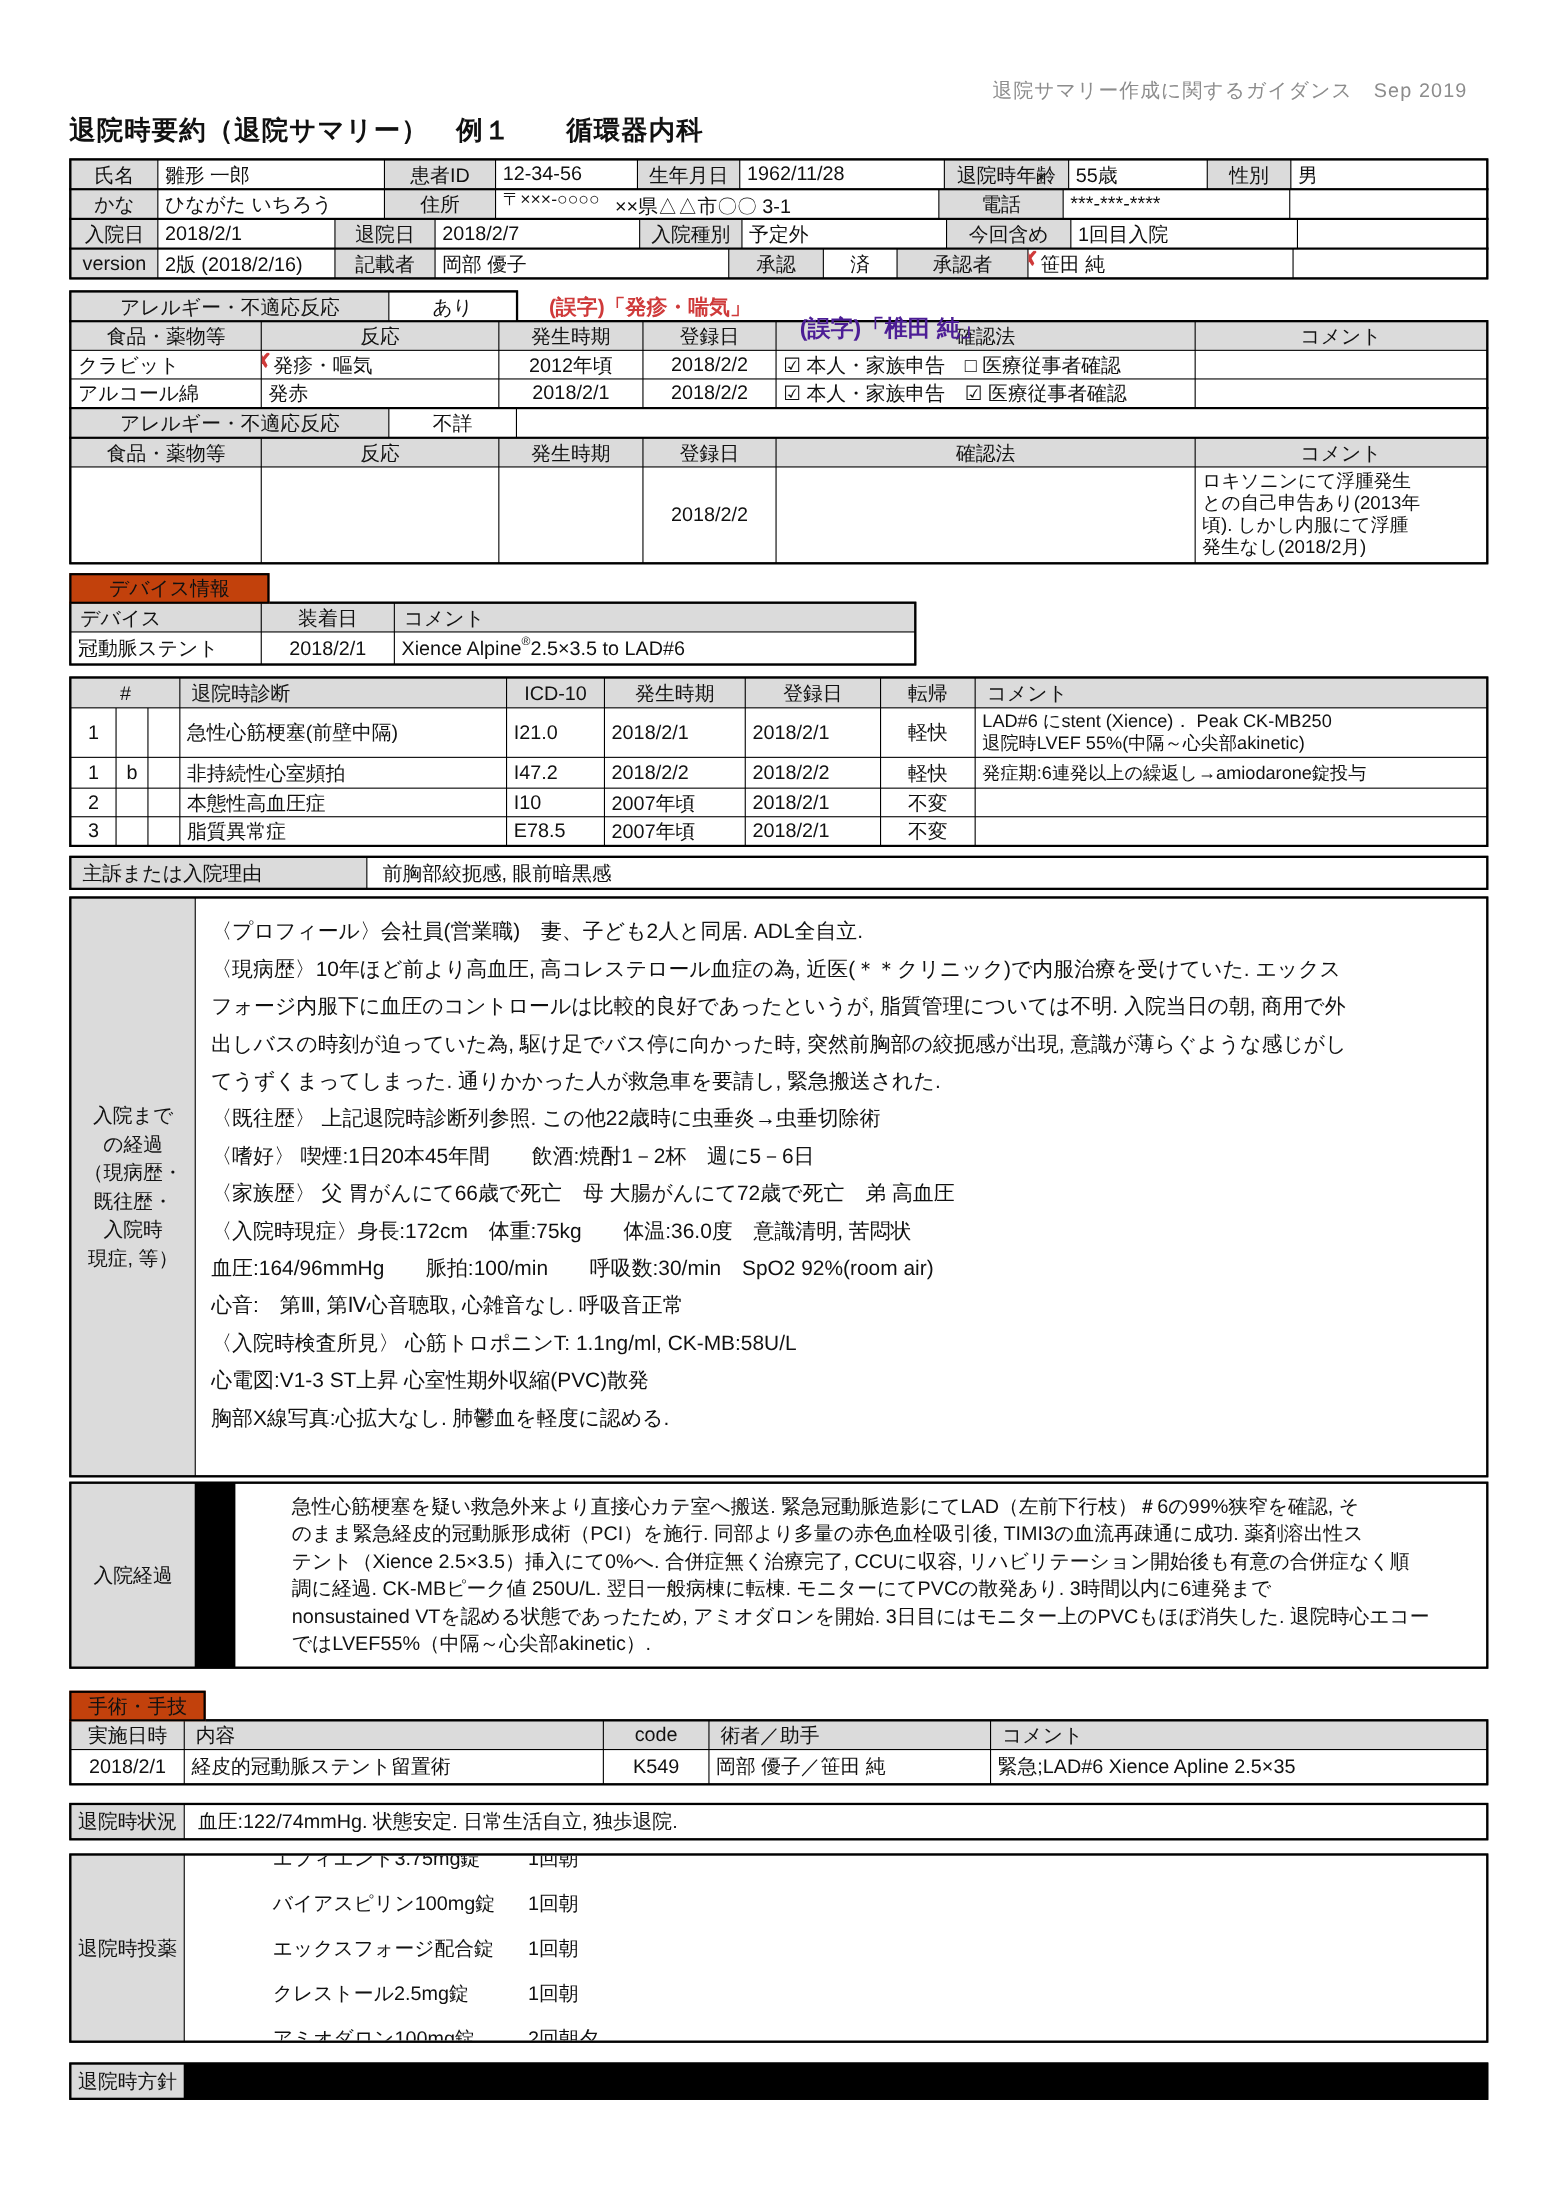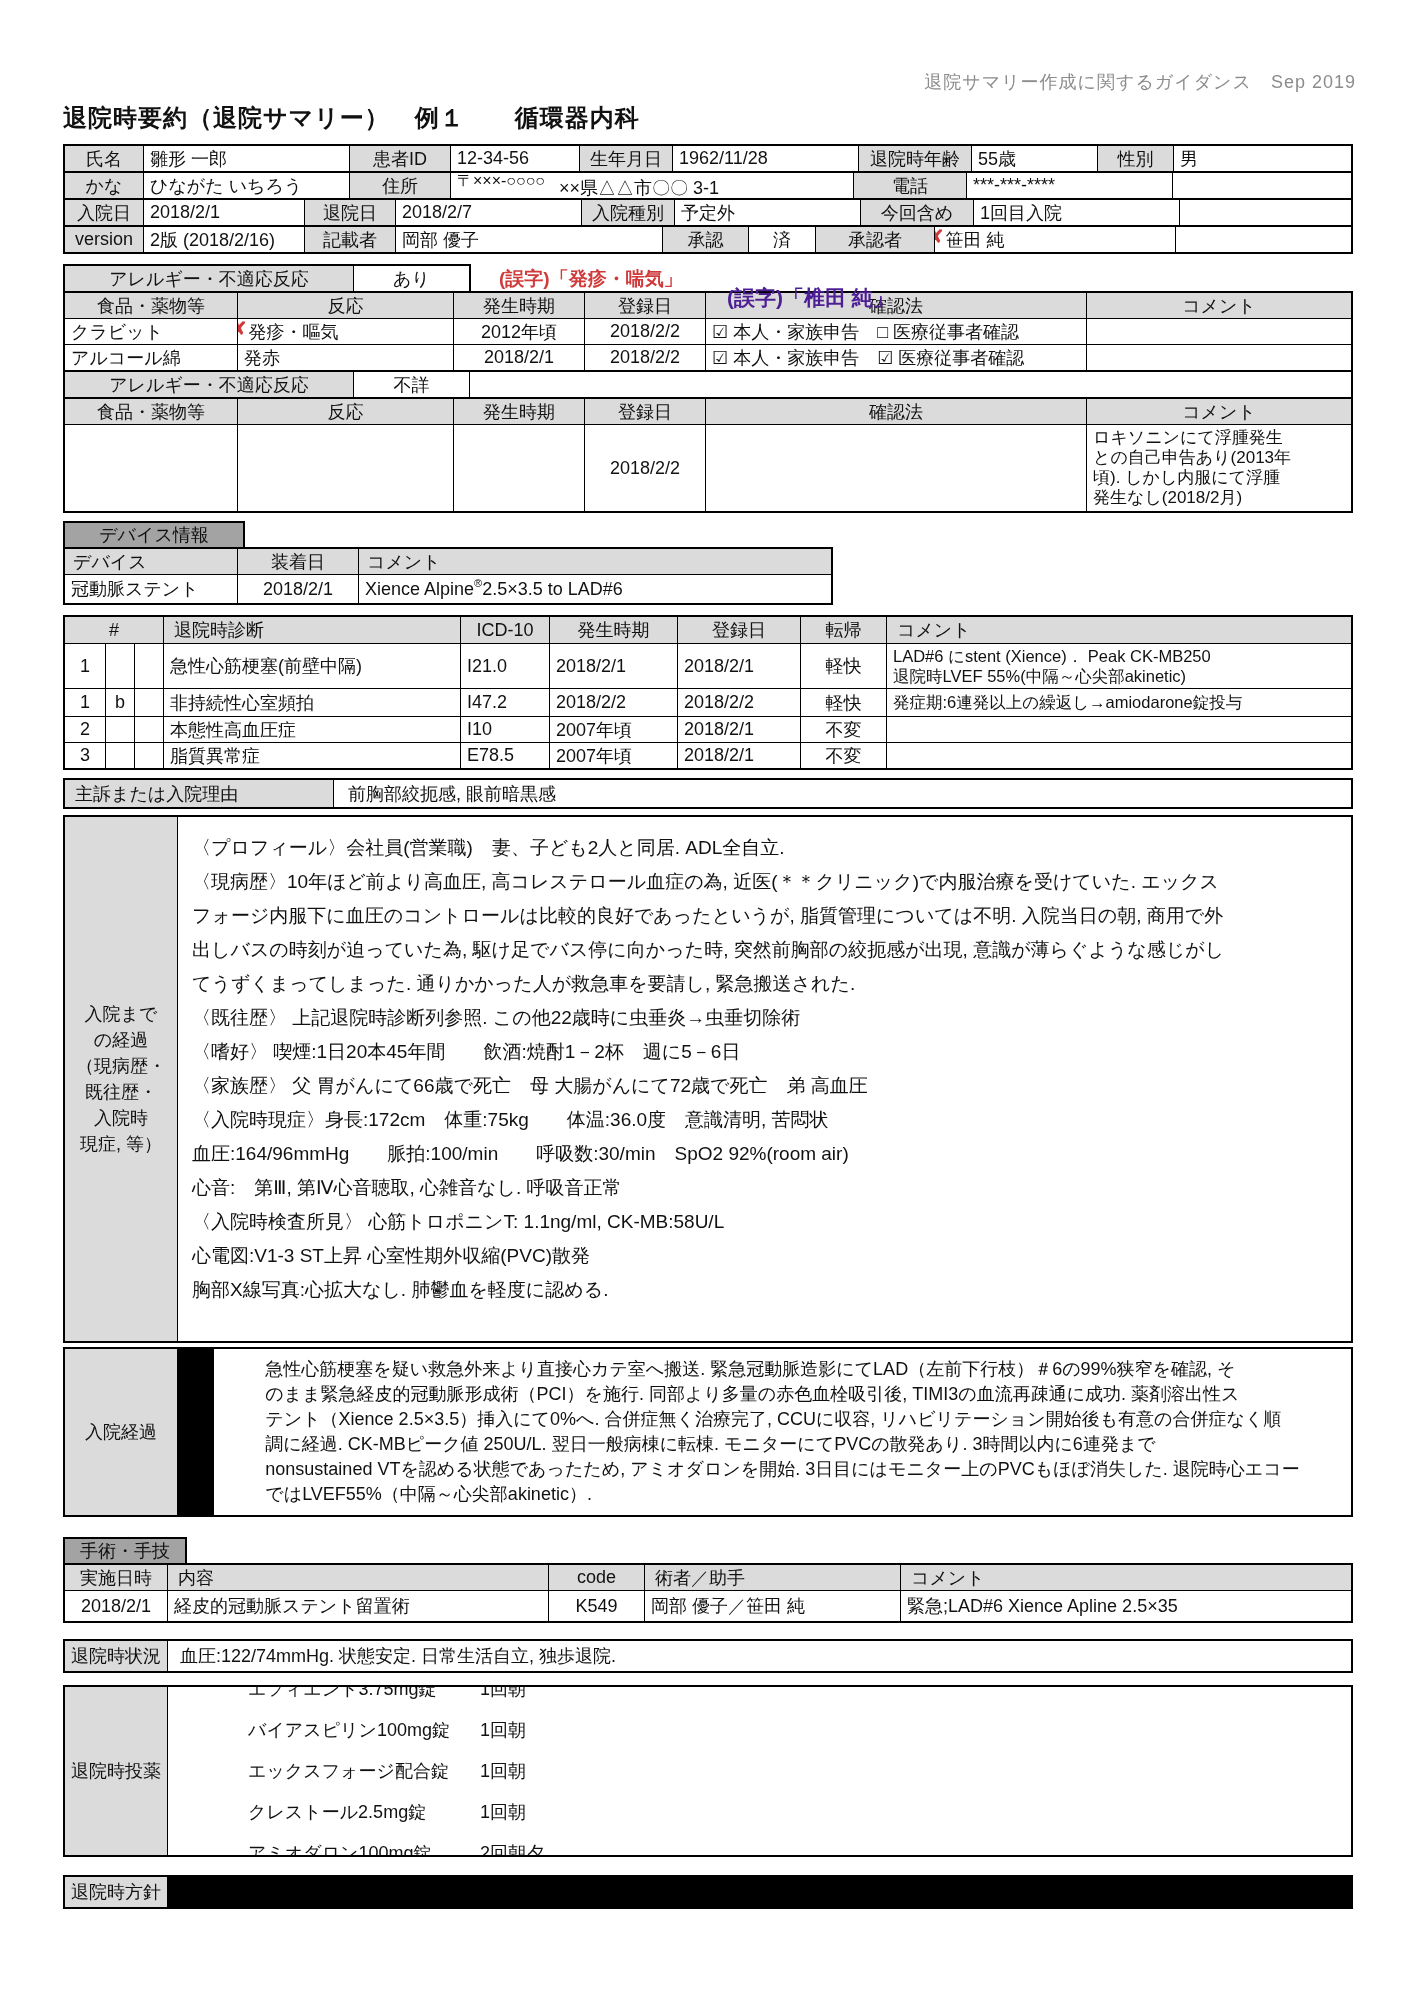--- a/index.html
+++ b/index.html
@@ -1,18 +1,18 @@
 <!DOCTYPE html>
 <html><head>
 <meta charset="utf-8">
 <style>
   html,body{margin:0;padding:0;}
   body{width:1414px;height:2000px;background:#fff;color:#111;
        font-family:"Liberation Sans",sans-serif;position:relative;}
-  .guidance{position:absolute;top:70px;right:58px;color:#8c8c8c;font-size:18px;letter-spacing:1px;}
+  .guidance{position:absolute;top:70px;right:80px;color:#8c8c8c;font-size:18px;letter-spacing:1px;}
   .title{position:absolute;top:102px;left:63px;font-size:24px;font-weight:bold;letter-spacing:1px;}
   .content{position:absolute;top:144px;left:63px;width:1290px;}
 
   .tbl{display:grid;gap:1px;background:#000;border:2px solid #000;box-sizing:border-box;}
   .tbl>div{background:#fff;font-size:18px;display:flex;align-items:center;
            padding:0 6px;box-sizing:border-box;overflow:hidden;white-space:nowrap;}
   .lbl{background:#dbdbdb !important;justify-content:center;text-align:center;padding:0 2px !important;}
   .pre{white-space:pre-line !important;line-height:20px;}
   .mt-neg{margin-top:-2px;}
 
@@ -30,21 +30,21 @@
   .note-approver{position:absolute;left:664px;top:140px;color:#4c1d95;font-size:21px;font-weight:bold;}
   .xmark{color:#cf3a3a;font-size:21px;font-weight:bold;line-height:1;margin:-4px 1px 0 -14px;}
 
   .al{grid-template-columns:172px 215px 130px 120px 380px auto;}
   .al1{grid-template-rows:25px 25px 25px;}
   .al2{grid-template-rows:25px 86px;}
   .unknown{display:grid;grid-template-columns:288px 115px auto;grid-auto-rows:25px;gap:1px;
            background:#000;border:2px solid #000;box-sizing:border-box;margin-top:-2px;}
   .unknown>div{background:#fff;font-size:18px;display:flex;align-items:center;justify-content:center;}
 
-  .tab{display:inline-flex;align-items:center;justify-content:center;background:#a3a3a3;
+  .tab{display:inline-flex;align-items:center;justify-content:center;background:#c2410c;
        border:2px solid #000;box-sizing:border-box;height:28px;font-size:18px;}
   .dev-tab{width:182px;margin-top:8px;}
   .dev{width:770px;grid-template-columns:172px 120px auto;grid-template-rows:25px 28px;margin-top:-2px;}
   .sup{font-size:11px;position:relative;top:-6px;}
 
   .dx{grid-template-columns:40px 28px 28px 296px 88px 127px 122px 85px auto;
       grid-template-rows:26px 44px 27px 25px 25px;margin-top:10px;}
   .dx .num{justify-content:center;padding:0 2px;}
 
   .chief{grid-template-columns:268px auto;grid-auto-rows:27px;margin-top:8px;}

